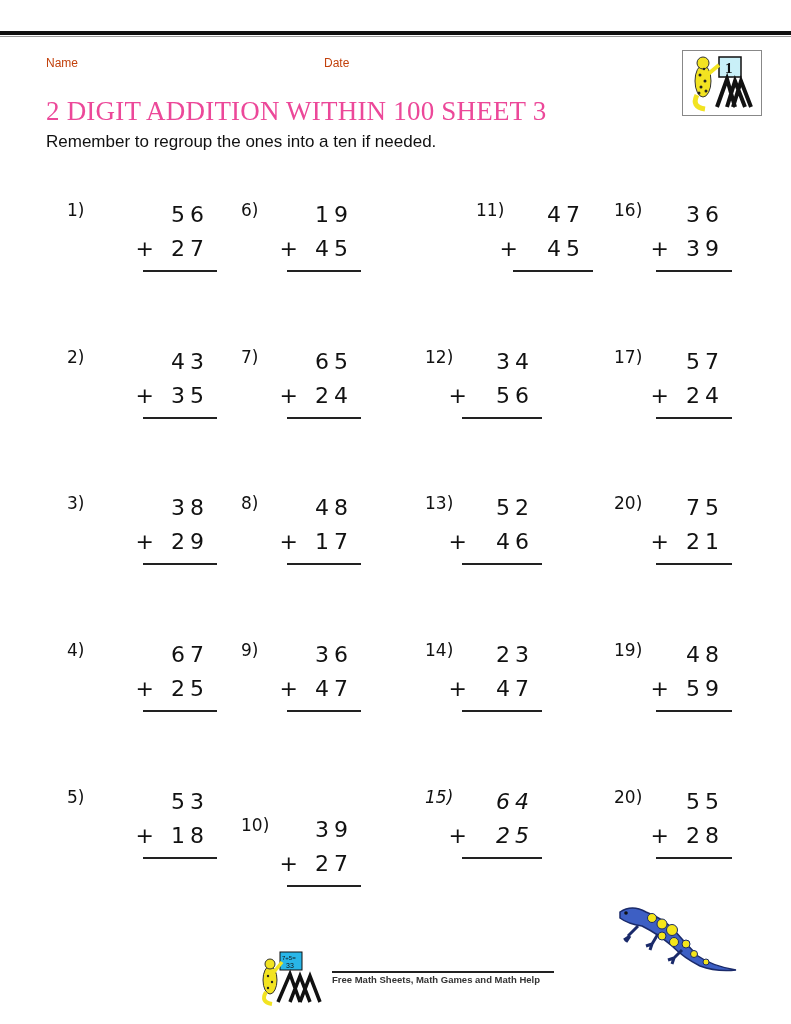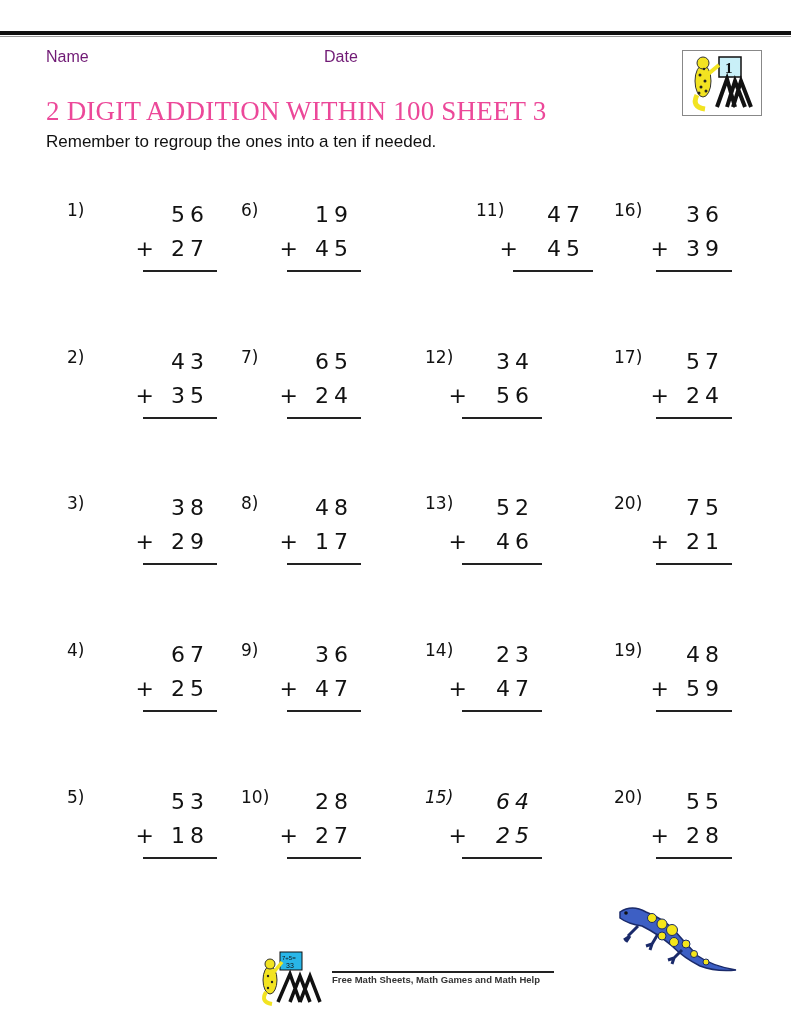--- a/index.html
+++ b/index.html
@@ -2,21 +2,21 @@
 <html><head>
 <meta charset="utf-8">
 <style>
   html, body { margin: 0; padding: 0; }
   body {
     width: 791px; height: 1024px; background: #ffffff; position: relative; overflow: hidden;
     font-family: "DejaVu Sans", sans-serif; color: #111;
   }
   .top-rule { position: absolute; left: 0; top: 31px; width: 791px; height: 4px; background: #111; }
   .top-rule2 { position: absolute; left: 0; top: 36px; width: 791px; height: 1px; background: #999; }
-  .label { position: absolute; top: 48px; font-size: 16px; font-family: "Liberation Sans", sans-serif; color: #701a75; }
+  .label { position: absolute; top: 56px; font-size: 12px; font-family: "Liberation Sans", sans-serif; color: #c2410c; }
   .title { position: absolute; left: 46px; top: 96px; font-family: "Liberation Serif", serif; font-size: 27px; color: #ec4899; letter-spacing: 0.2px; }
   .subtitle { position: absolute; left: 46px; top: 132px; font-family: "Liberation Sans", sans-serif; font-size: 17px; color: #111; }
   .logo-box { position: absolute; left: 682px; top: 50px; width: 78px; height: 64px; border: 1px solid #888; background: #fff; }
   .problem { position: absolute; width: 150px; height: 80px; }
   .pnum { position: absolute; left: 0; top: 0; font-size: 17px; font-family: "DejaVu Sans", sans-serif; }
   .top-num { position: absolute; right: 8px; top: 2px; font-size: 22px; letter-spacing: 5px; font-family: "DejaVu Sans", sans-serif; }
   .bot-num { position: absolute; right: 8px; top: 36px; font-size: 22px; letter-spacing: 5px; font-family: "DejaVu Sans", sans-serif; white-space: pre; }
   .answer-line { position: absolute; right: 0; top: 70px; width: 74px; height: 2px; background: #222; }
   .footer { position: absolute; left: 256px; top: 950px; width: 300px; height: 56px; }
   .footer-tag { position: absolute; left: 76px; top: 24px; font-size: 9.5px; font-weight: bold; font-family: "Liberation Sans", sans-serif; color: #333; }
@@ -102,23 +102,23 @@
   <span class="top-num">48</span>
   <span class="bot-num">+ 17</span>
   <div class="answer-line"></div>
 </div>
 <div class="problem" style="left:241px; top:640px; width:120px;">
   <span class="pnum">9)</span>
   <span class="top-num">36</span>
   <span class="bot-num">+ 47</span>
   <div class="answer-line"></div>
 </div>
-<div class="problem" style="left:241px; top:787px; width:120px;text-align:center;">
+<div class="problem" style="left:241px; top:815px; width:120px;text-align:center;">
   <span class="pnum">10)</span>
-  <span class="top-num">28</span>
+  <span class="top-num">39</span>
   <span class="bot-num">+ 27</span>
   <div class="answer-line"></div>
 </div>
 
 <div class="problem" style="left:431px; top:200px; width:117px;margin-left:45px;">
   <span class="pnum">11)</span>
   <span class="top-num">47</span>
   <span class="bot-num">+  45</span>
   <div class="answer-line" style="width:80px;"></div>
 </div>

